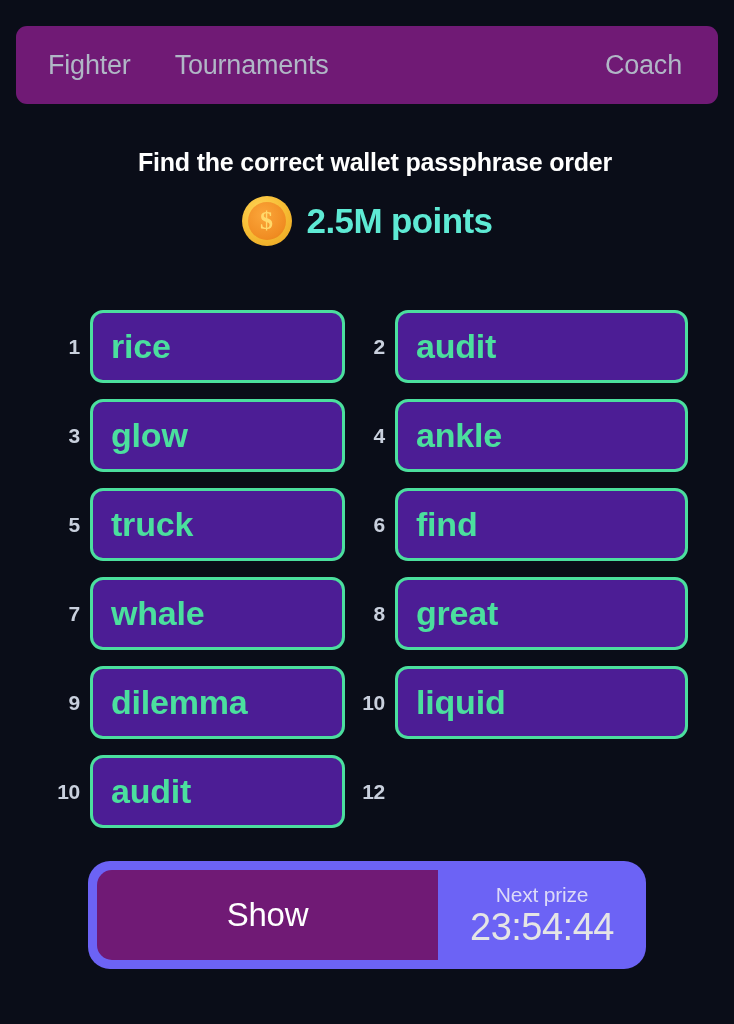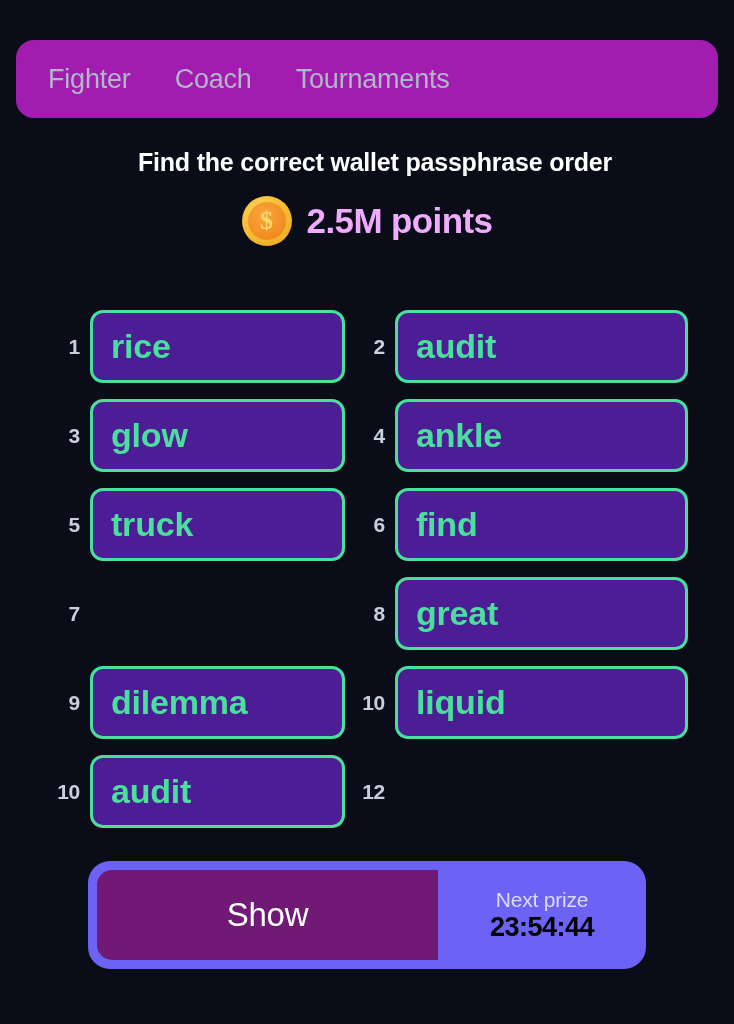--- a/index.html
+++ b/index.html
@@ -20,25 +20,25 @@
     position: relative;
     width: 734px;
     height: 1024px;
     background: #0a0d18;
   }
 
   
   .navbar {
     position: absolute;
     left: 16px;
-    top: 40px;
+    top: 26px;
     width: 702px;
     height: 78px;
-    background: #a21caf;
-    border-radius: 18px;
+    background: #701a75;
+    border-radius: 11px;
     display: flex;
     align-items: center;
     box-sizing: border-box;
     padding: 0 14px 0 10px;
   }
   .nav-tab {
     font-size: 27px;
     font-weight: 500;
     color: #b0b7c6;
     padding: 12px 22px;
@@ -99,21 +99,21 @@
     justify-content: center;
     font-size: 26px;
     font-weight: 700;
     color: #ffd96b;
     font-family: "Liberation Serif", serif;
     line-height: 1;
   }
   .points-text {
     font-size: 35px;
     font-weight: 700;
-    color: #f0abfc;
+    color: #5eead4;
     letter-spacing: -0.6px;
   }
 
   
   .grid {
     position: absolute;
     left: 48px;
     top: 310px;
     width: 640px;
     display: grid;
@@ -196,36 +196,36 @@
     justify-content: center;
     gap: 1px;
   }
   .prize-label {
     font-size: 21px;
     font-weight: 500;
     color: #dcdaf8;
     letter-spacing: -0.2px;
   }
   .prize-timer {
-    font-size: 27px;
-    font-weight: 700;
-    color: #000000;
+    font-size: 38px;
+    font-weight: 400;
+    color: #e5e5e5;
     letter-spacing: -0.5px;
     line-height: 1.05;
   }
 </style>
 </head>
 <body>
 
 <div class="screen">
 
   <div class="navbar">
     <div class="nav-tab">Fighter</div>
+    <div class="nav-tab spacer-grow">Tournaments</div>
     <div class="nav-tab">Coach</div>
-    <div class="nav-tab spacer-grow">Tournaments</div>
   </div>
 
   <div class="prompt">Find the correct wallet passphrase order</div>
 
   <div class="points-row">
     <div class="coin">
       <div class="coin-inner">$</div>
     </div>
     <div class="points-text">2.5M points</div>
   </div>
@@ -254,20 +254,21 @@
       <span class="idx">5</span>
       <div class="wordbox">truck</div>
     </div>
     <div class="cell">
       <span class="idx">6</span>
       <div class="wordbox">find</div>
     </div>
 
     <div class="cell">
       <span class="idx">7</span>
+      <div class="wordbox">whale</div>
     </div>
     <div class="cell">
       <span class="idx">8</span>
       <div class="wordbox">great</div>
     </div>
 
     <div class="cell">
       <span class="idx">9</span>
       <div class="wordbox">dilemma</div>
     </div>

